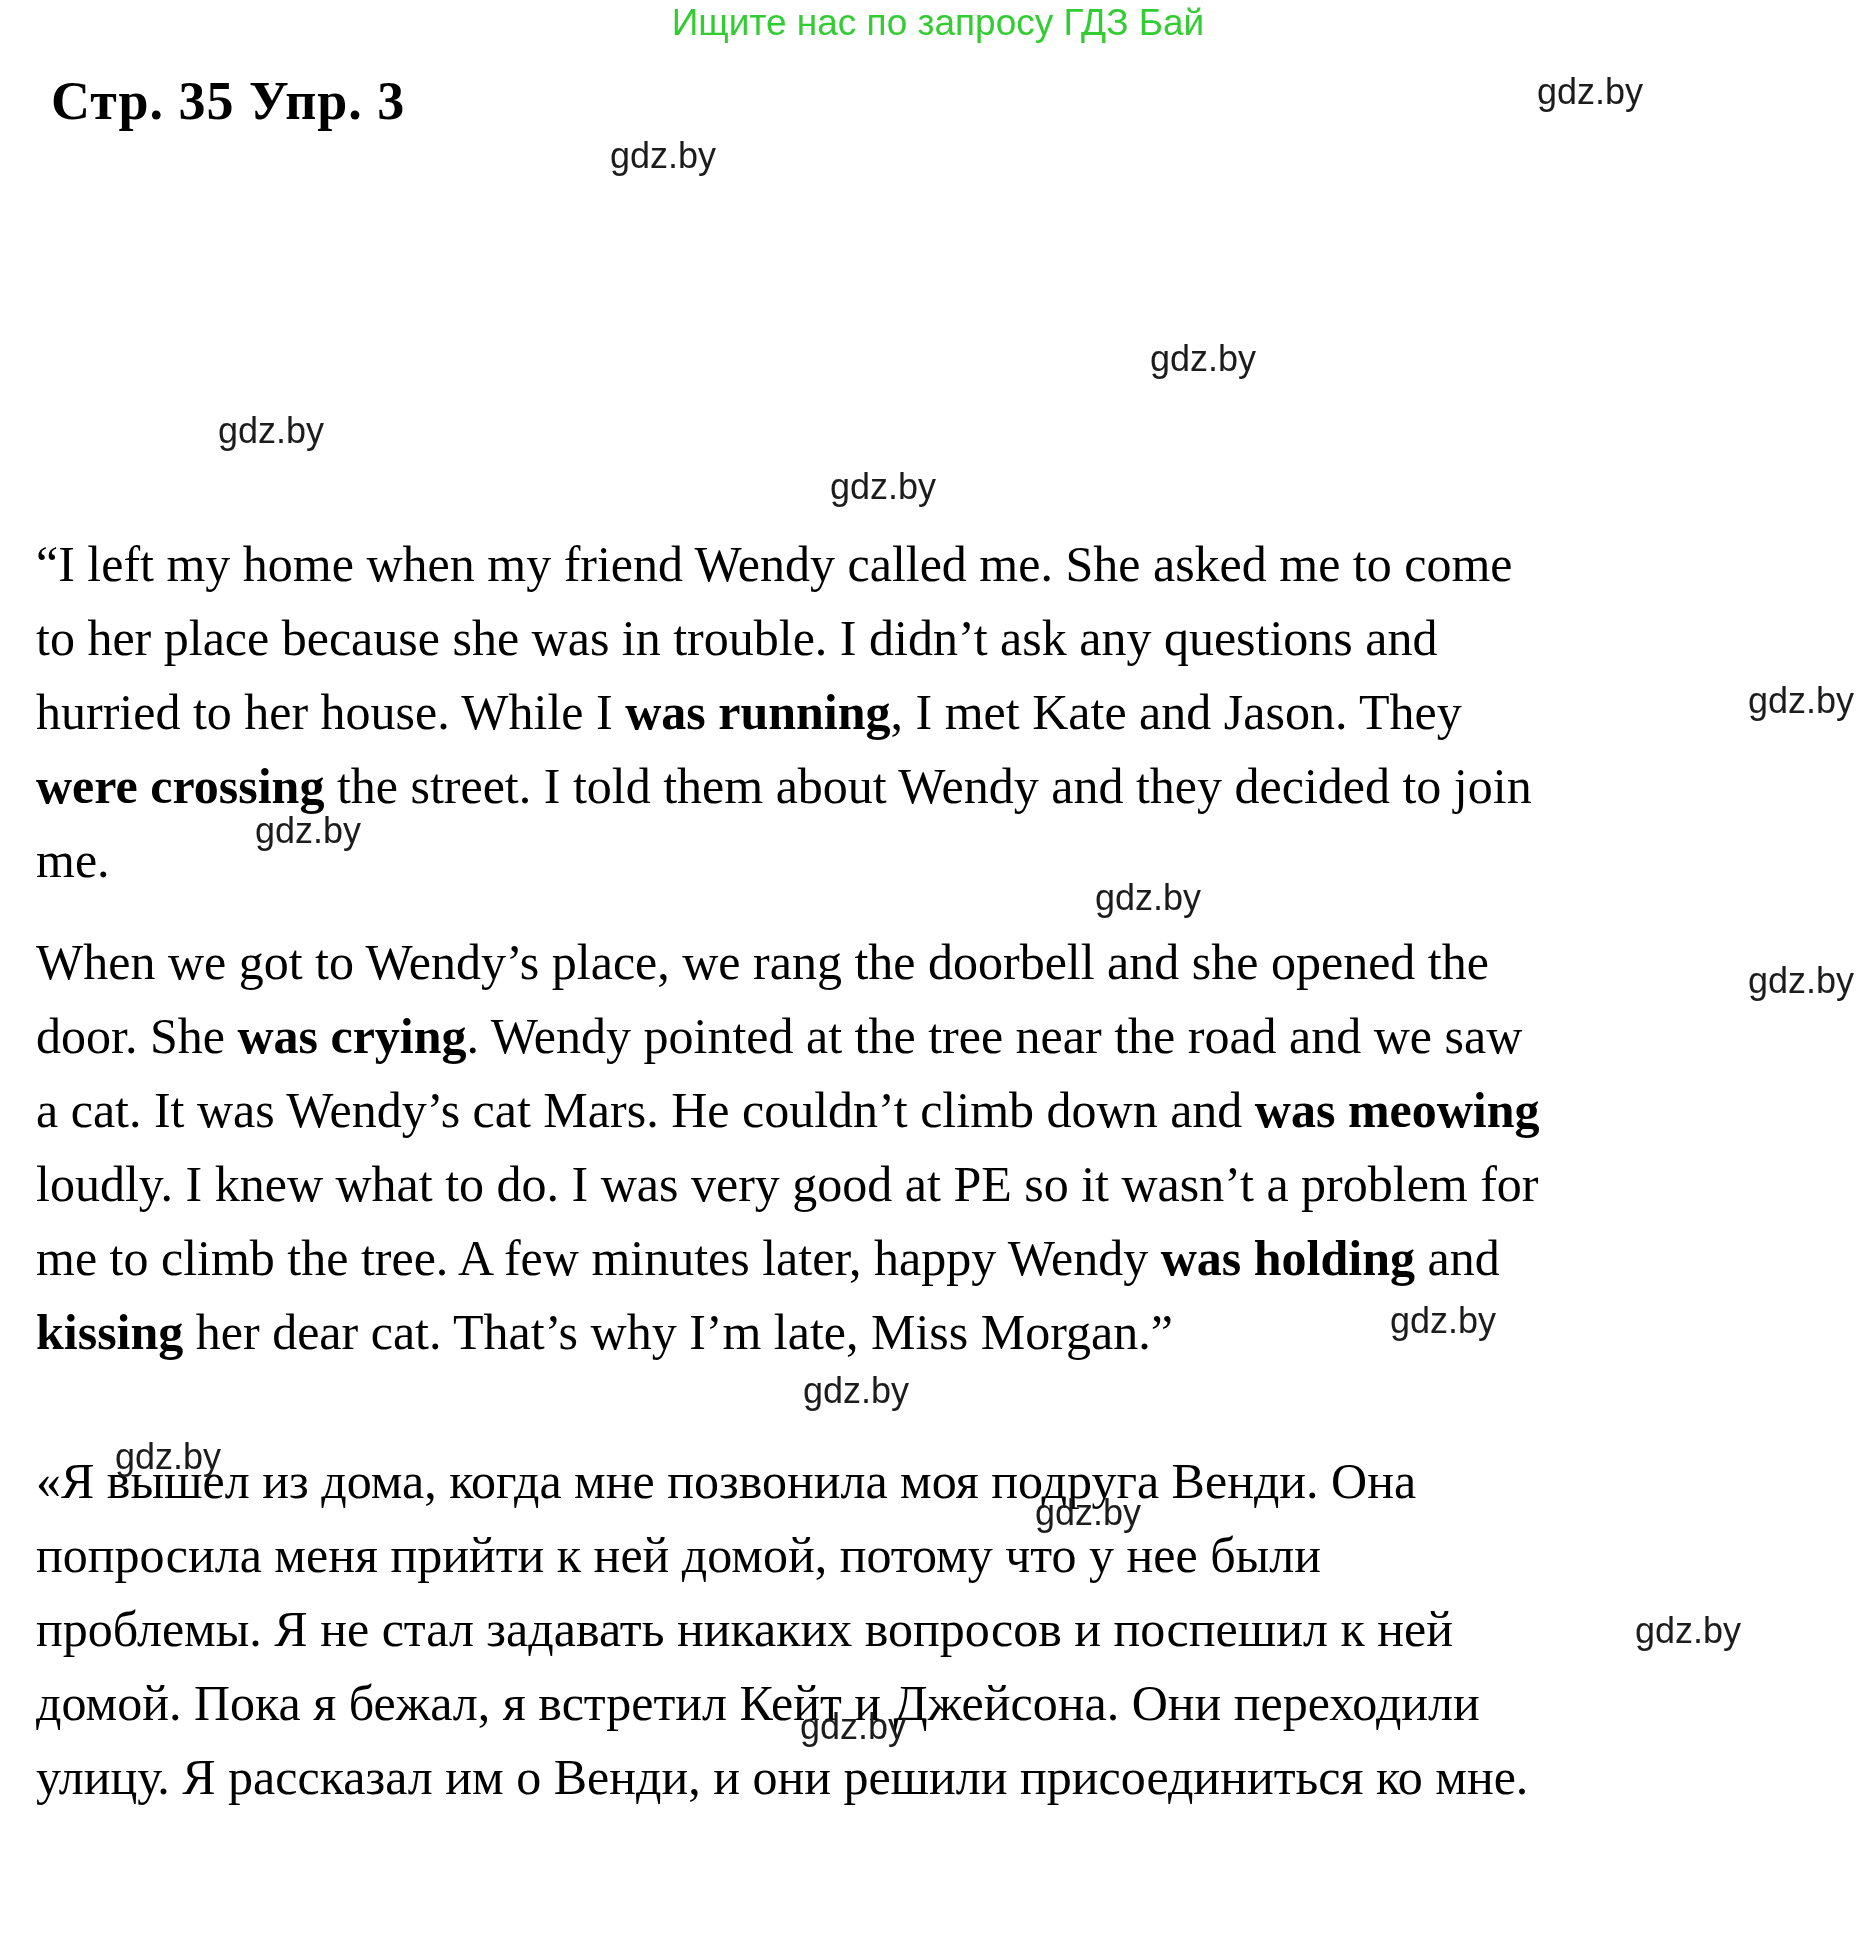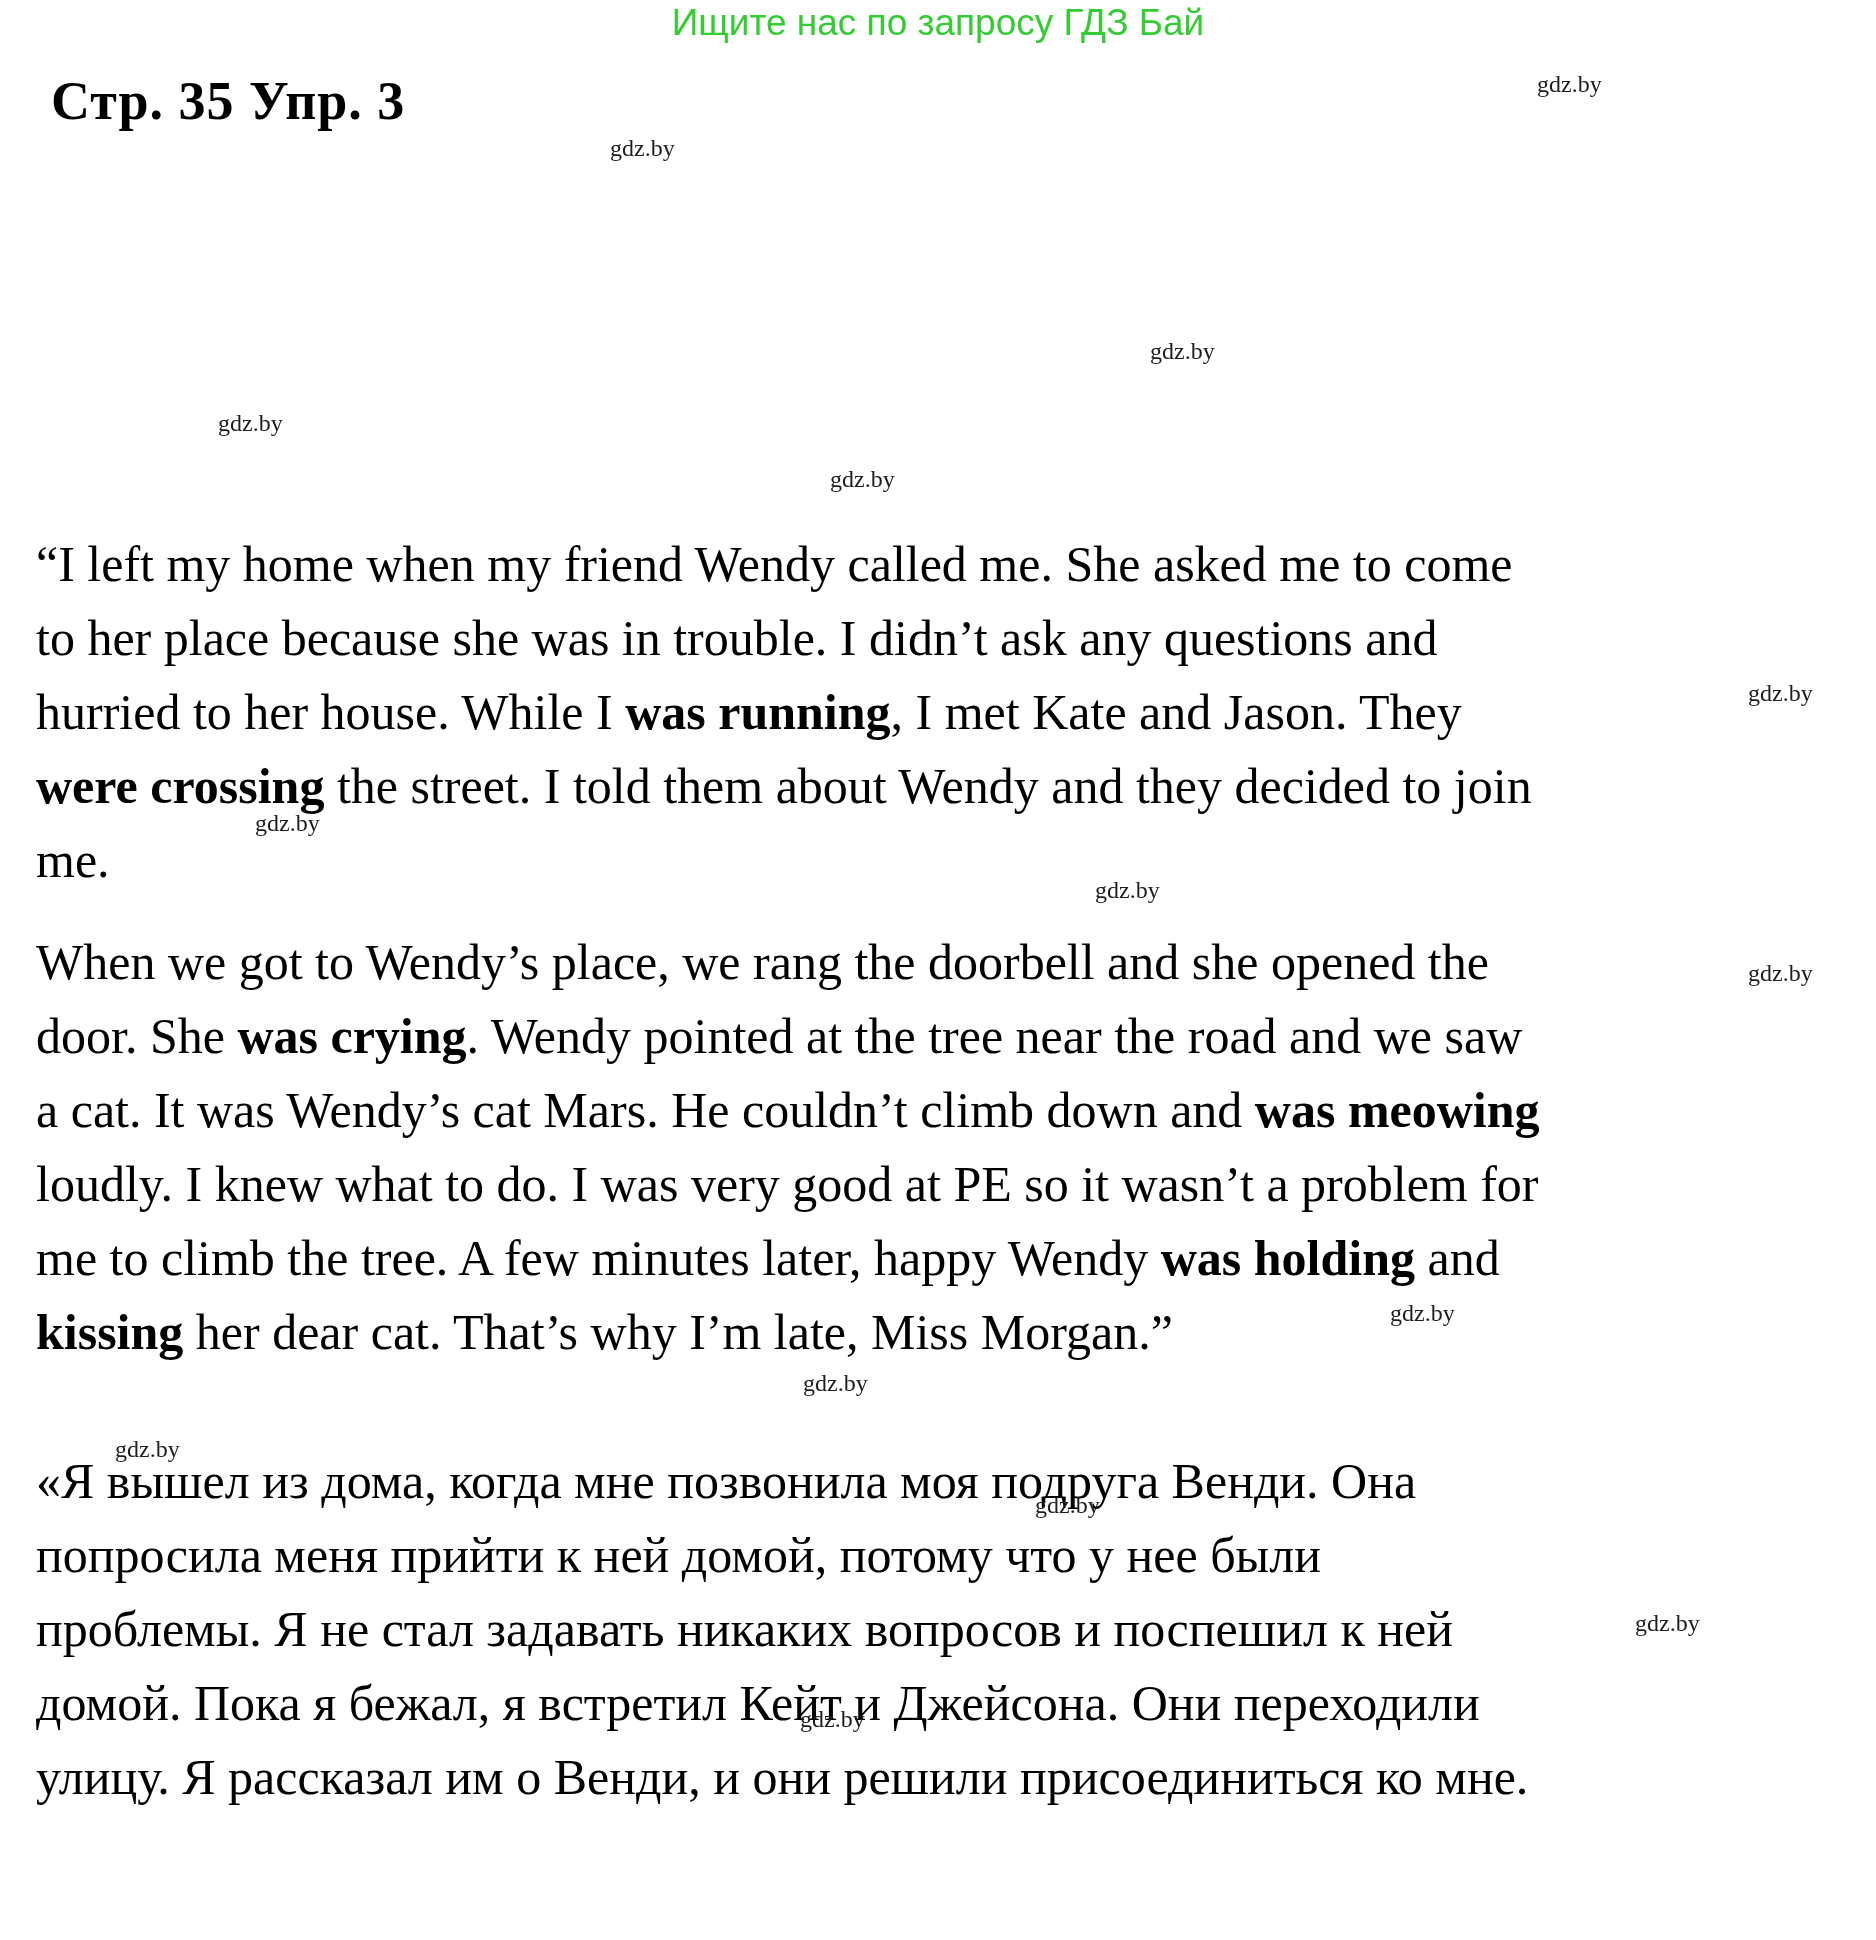--- a/index.html
+++ b/index.html
@@ -43,22 +43,22 @@
     font-size: 50px;
     line-height: 74px;
     white-space: pre-wrap;
   }
   .para-1 { top: 527px; }
   .para-2 { top: 925px; }
   .para-rus { top: 1444px; }
   .para .bold { font-weight: bold; }
   .wm {
     position: absolute;
-    font-family: Liberation Serif, serif;
-    font-size: 24px;
+    font-family: Liberation Sans, sans-serif;
+    font-size: 36px;
     white-space: nowrap;
   }
   .footer {
     position: absolute;
     top: 1894px; left: 0; width: 100%;
     text-align: center;
     font-family: "Liberation Sans", sans-serif;
     font-size: 37px;
   }
 </style>

